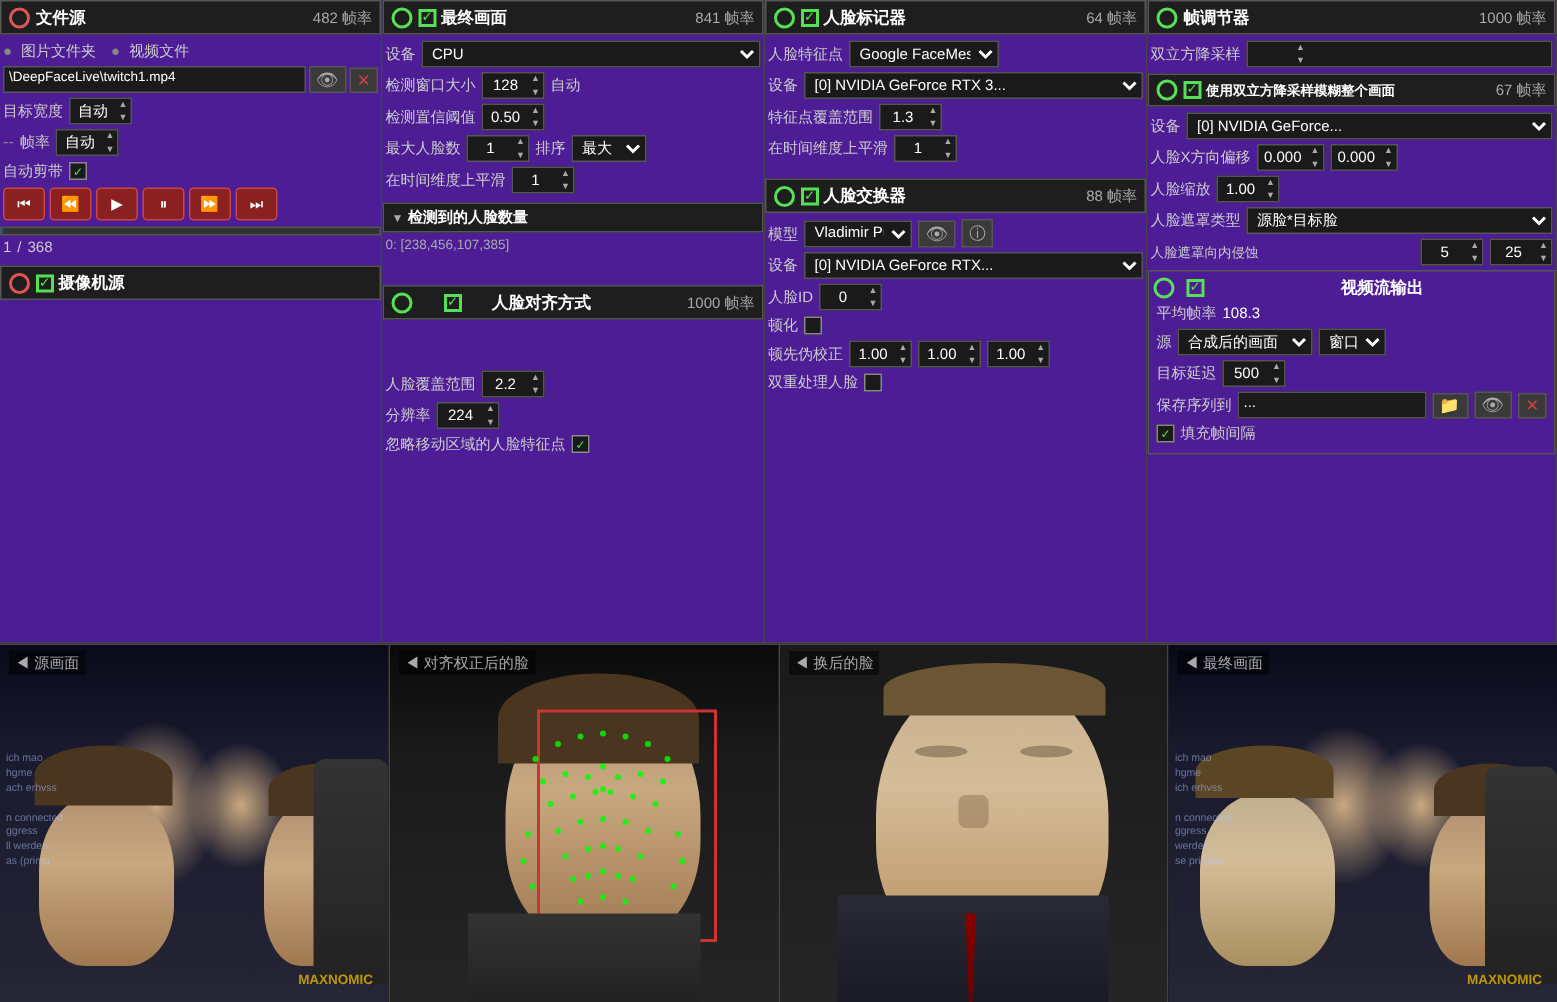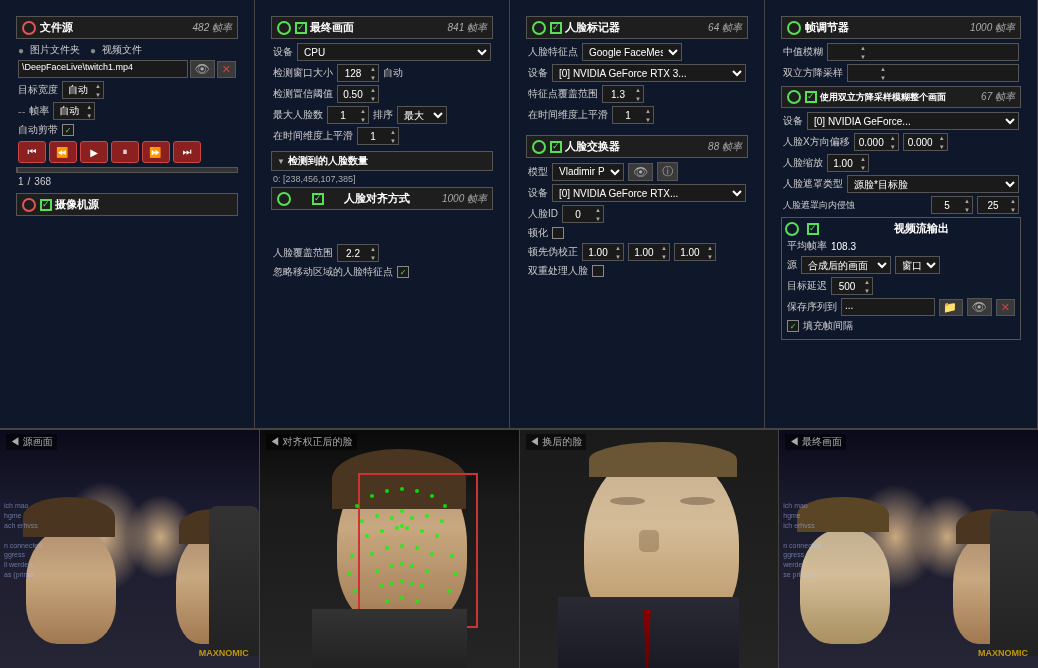--- a/index.html
+++ b/index.html
@@ -24,45 +24,44 @@
       border-bottom: 1px solid #444;
     }
     .bottom-panels {
       display: flex;
       flex-direction: row;
       flex: 1;
       background: #1a1a1a;
     }
     
     .panel {
-      background: #0f172a;
+      background: #4c1d95;
       border-right: 1px solid #444;
       border-bottom: 1px solid #444;
-      padding: 16px;
+      padding: 0;
       overflow: hidden;
     }
     .panel-header {
       display: flex;
       align-items: center;
       background: #1e1e1e;
       padding: 3px 5px;
       margin-bottom: 4px;
       border: 1px solid #555;
     }
     .panel-title {
       font-weight: bold;
       color: #fff;
       font-size: 11px;
       flex: 1;
     }
     .panel-fps {
       color: #aaa;
       font-size: 10px;
       margin-left: 4px;
-      font-style: italic;
     }
     .power-btn {
       width: 14px; height: 14px;
       border-radius: 50%;
       border: 2px solid #e05555;
       display: inline-block;
       margin-right: 4px;
       cursor: pointer;
     }
     .power-btn.green { border-color: #55e055; }
@@ -485,39 +484,49 @@
       </div>
 
       <div class="section-divider">
         <span class="triangle">▼</span>
         <span>检测到的人脸数量</span>
       </div>
       <div class="form-row">
         <span class="form-label" style="color:#aaa;font-size:9px;">0: [238,456,107,385]</span>
       </div>
 
-      <div class="panel-header flex-row" style="margin-top:0;gap:17px;">
+      <div class="panel-header flex-row" style="margin-top:19px;gap:17px;">
         <span class="power-btn green"></span>
         <span class="checkbox-green"></span>
         <span class="panel-title">人脸对齐方式</span>
         <span class="panel-fps">1000 帧率</span>
       </div>
       <div style="height: 30px;"></div>
 
       <div class="form-row flex-row gap4">
         <span class="form-label">人脸覆盖范围</span>
         <div class="spin-group">
           <span class="spin-val">2.2</span>
           <div class="spin-arrows">
             <span class="spin-arrow">▲</span>
             <span class="spin-arrow">▼</span>
           </div>
         </div>
       </div>
 
+      <div class="form-row flex-row gap4">
+        <span class="form-label">分辨率</span>
+        <div class="spin-group">
+          <span class="spin-val">224</span>
+          <div class="spin-arrows">
+            <span class="spin-arrow">▲</span>
+            <span class="spin-arrow">▼</span>
+          </div>
+        </div>
+      </div>
 
       <div class="form-row flex-row gap4">
         <span class="form-label">忽略移动区域的人脸特征点</span>
         <div class="checkbox-box checked"></div>
       </div>
     </div>
 
     <div class="panel panel-marker col-panel2">
 
       <div class="panel-header flex-row">
@@ -634,30 +643,20 @@
     </div>
 
     <div class="panel panel-adjuster" style="flex:1;overflow-y:auto;">
 
       <div class="panel-header flex-row">
         <span class="power-btn green"></span>
         <span class="panel-title">帧调节器</span>
         <span class="panel-fps">1000 帧率</span>
       </div>
 
-      <div class="form-row flex-row gap4">
-        <span class="form-label">中值模糊</span>
-        <div class="spin-group" style="flex:1;">
-          <span class="spin-val"></span>
-          <div class="spin-arrows">
-              <span class="spin-arrow">▲</span>
-              <span class="spin-arrow">▼</span>
-            </div>
-        </div>
-      </div>
 
       <div class="form-row flex-row gap4">
         <span class="form-label">双立方降采样</span>
         <div class="spin-group" style="flex:1;">
           <span class="spin-val"></span>
           <div class="spin-arrows">
               <span class="spin-arrow">▲</span>
               <span class="spin-arrow">▼</span>
             </div>
         </div>

